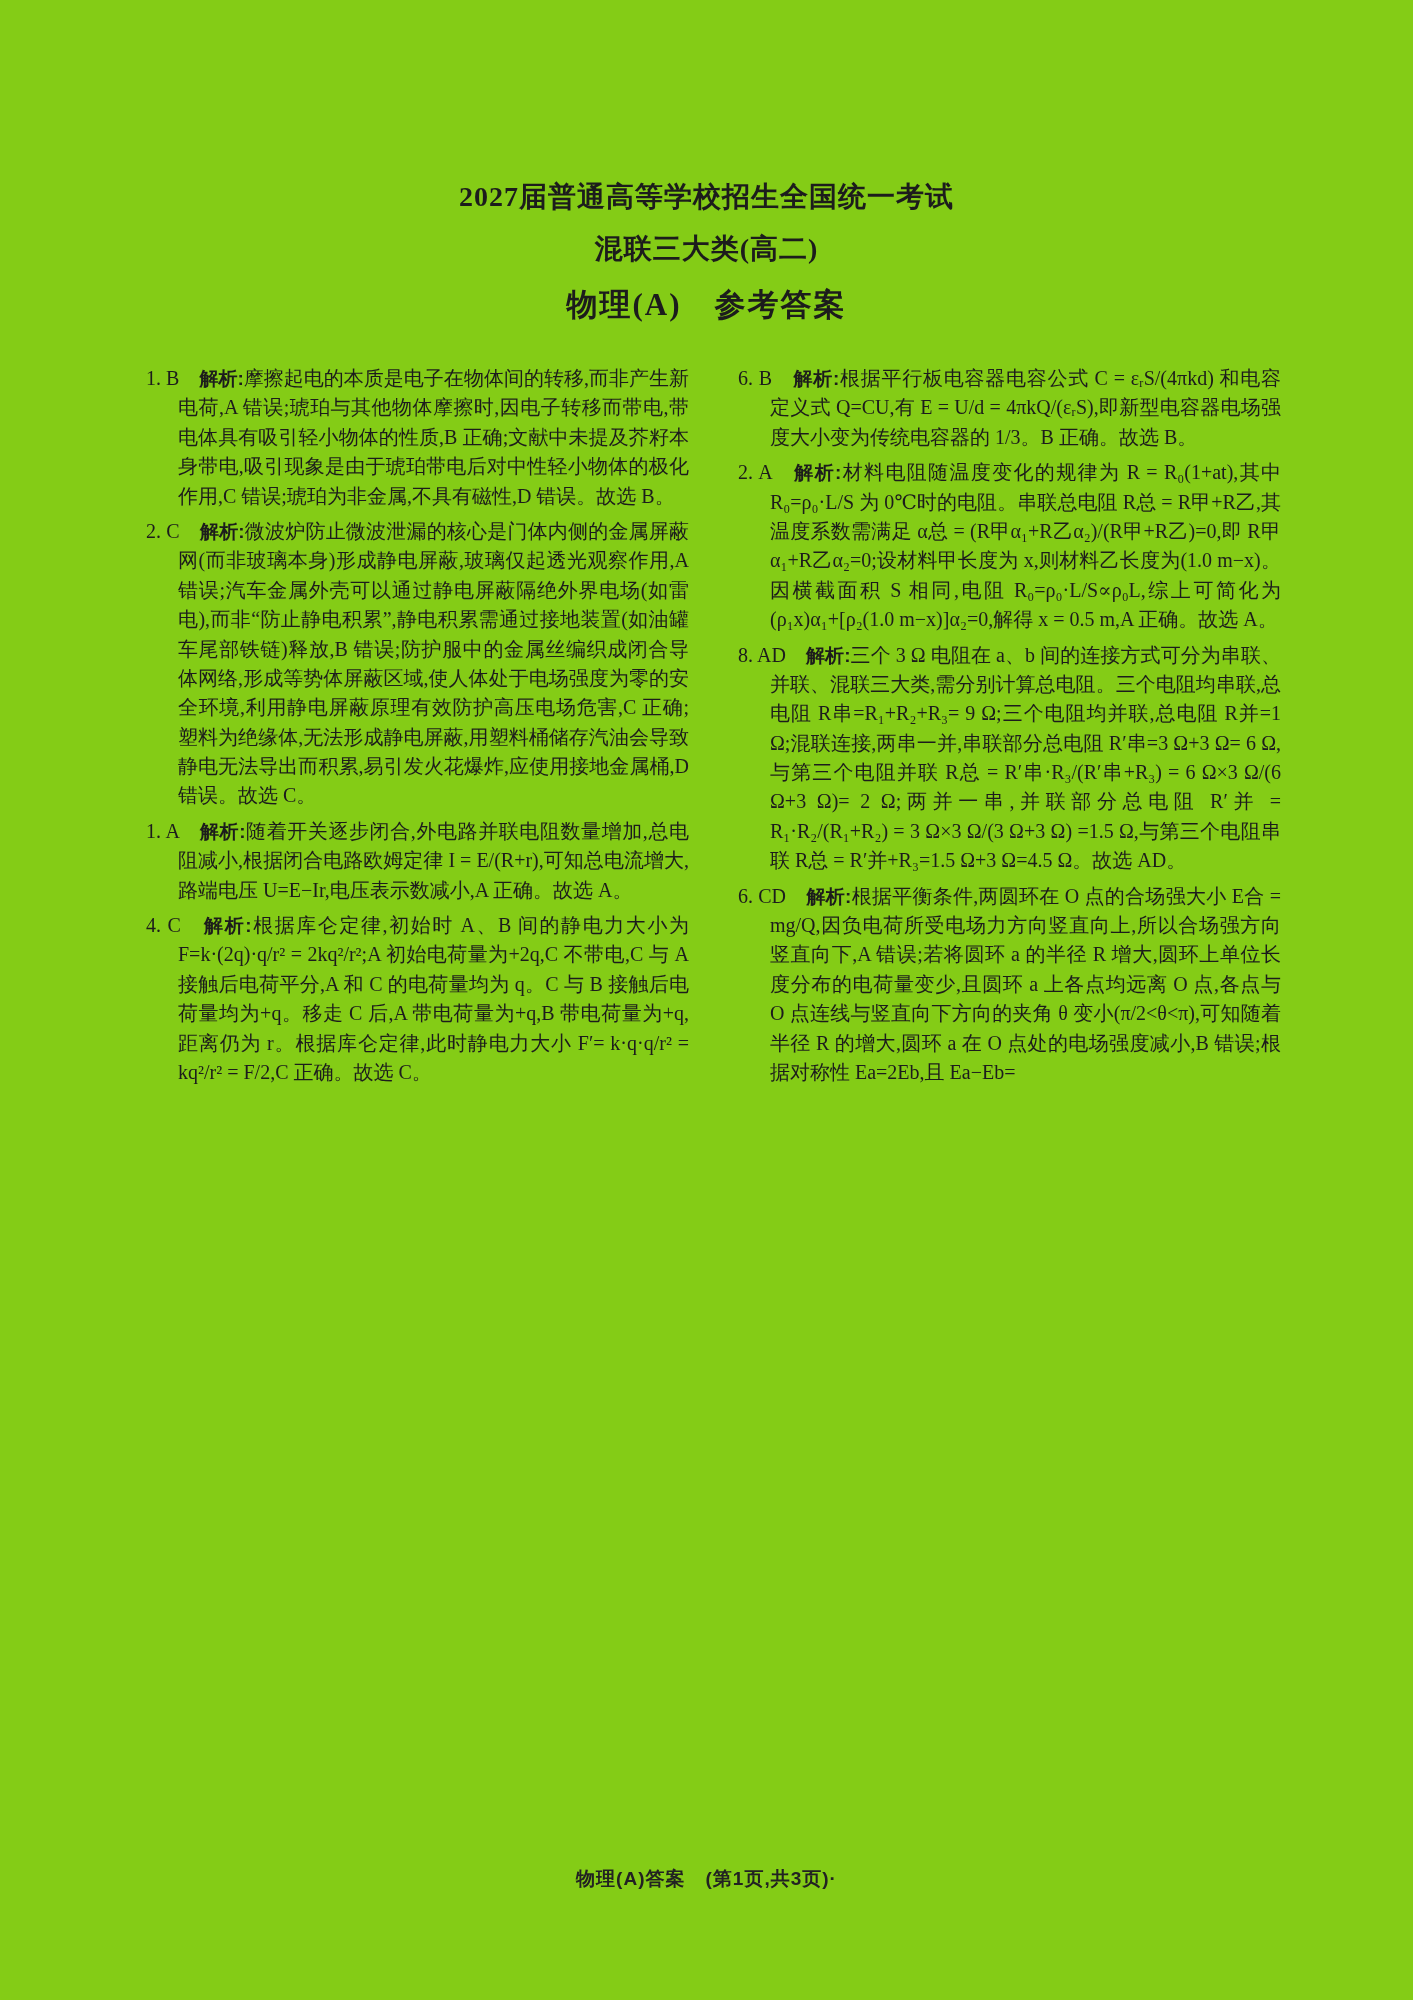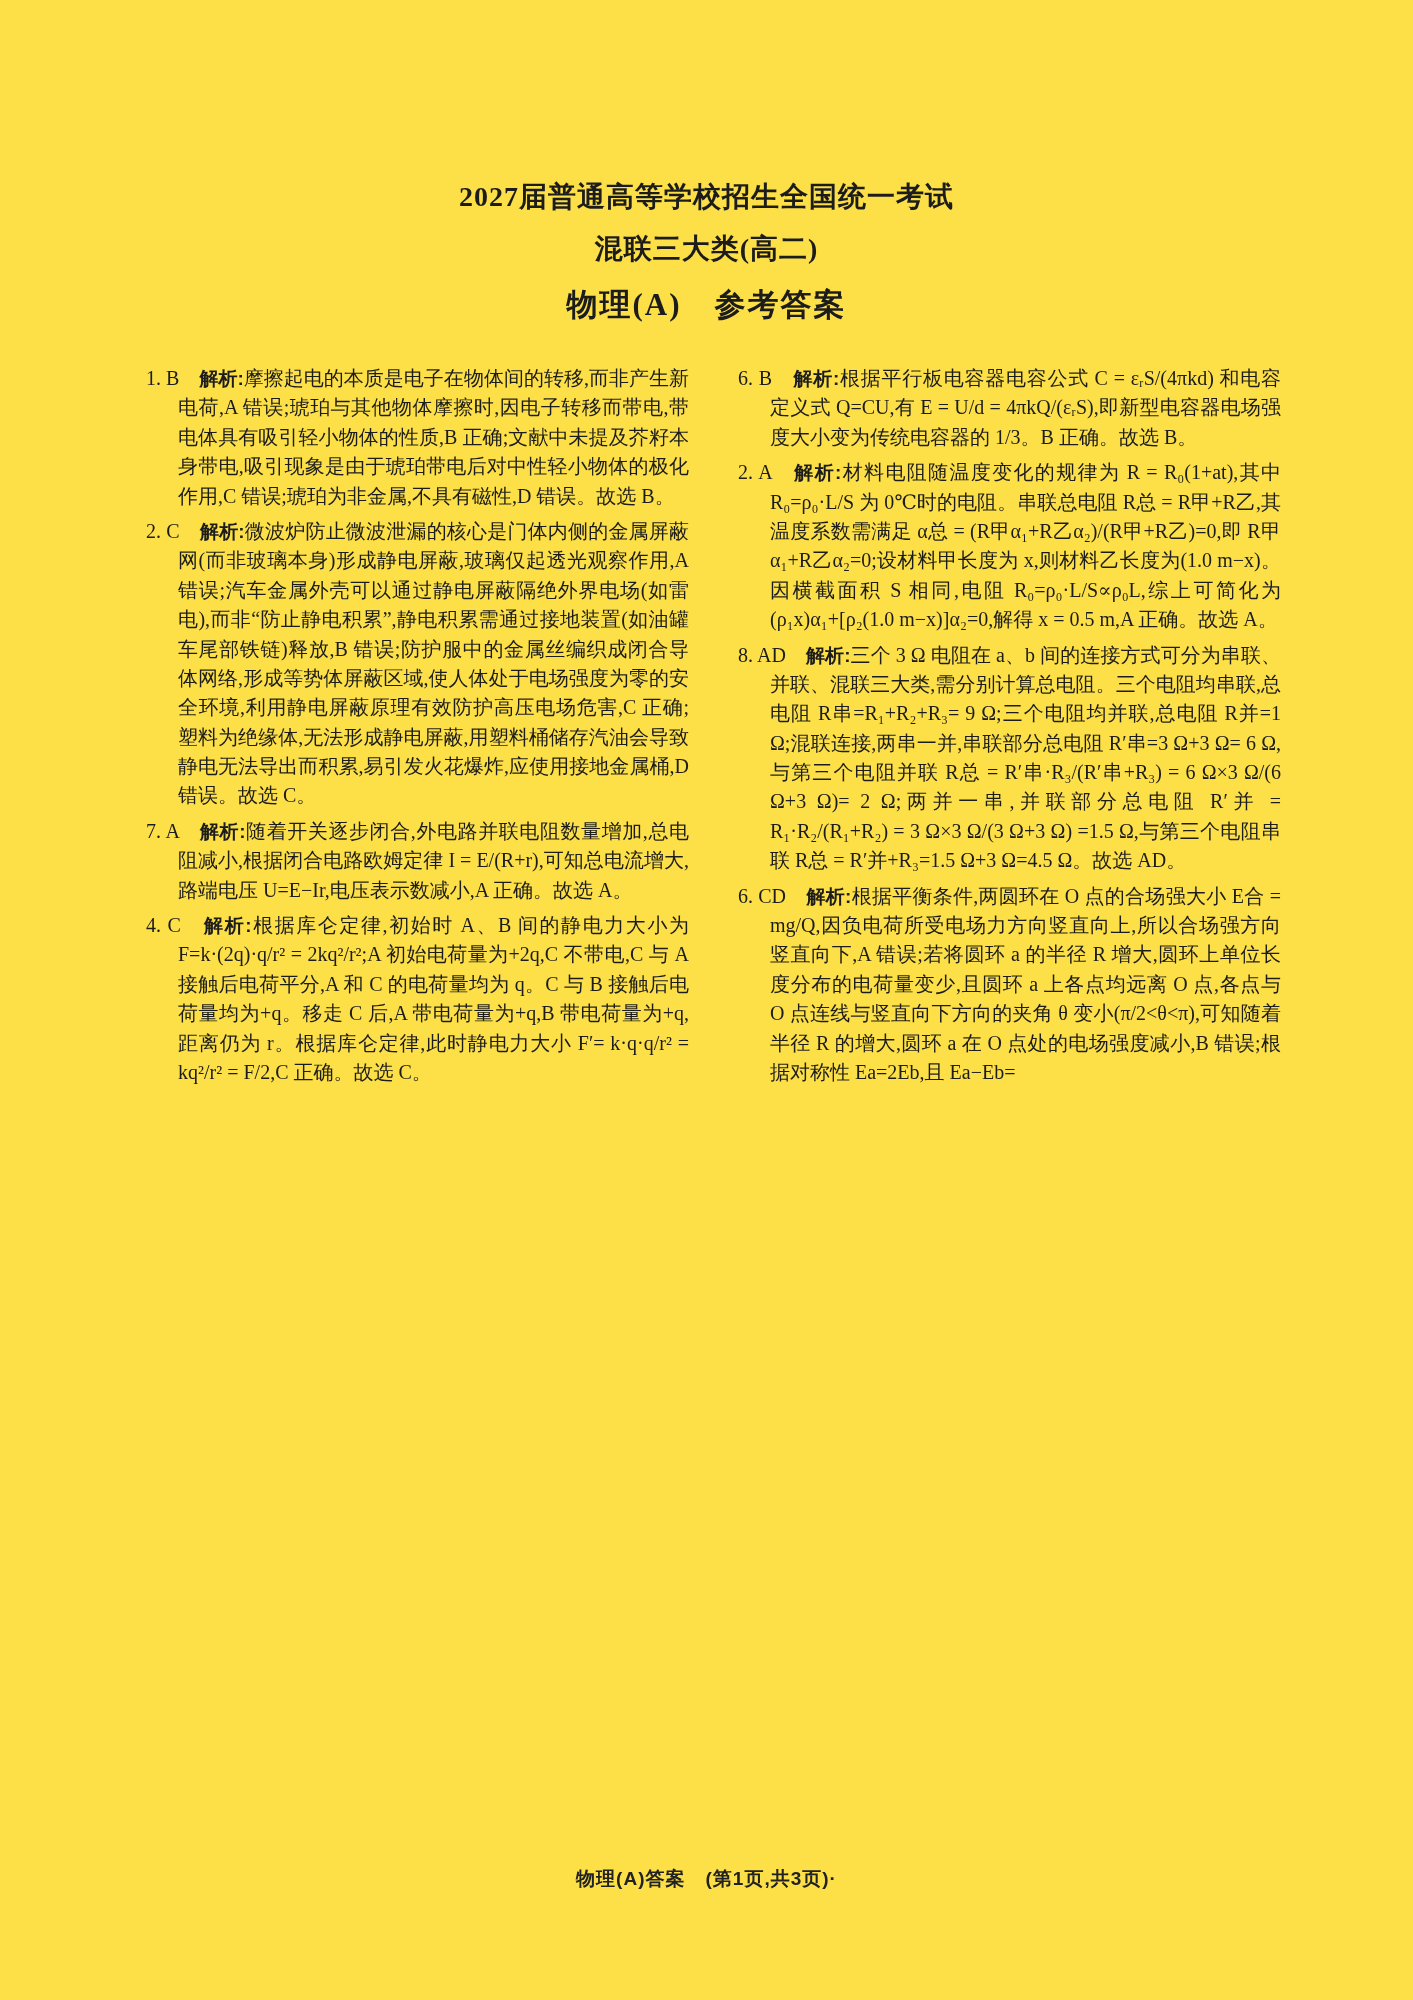--- a/index.html
+++ b/index.html
@@ -6,21 +6,21 @@
     margin: 0;
     padding: 0;
     background: #e9e9e7;
     font-family: "Liberation Serif", "DejaVu Serif", serif;
   }
   .page {
     position: relative;
     width: 1413px;
     height: 2000px;
     margin: 0 auto;
-    background: #fde047;
+    background: #84cc16;
     color: #1c1c1c;
     overflow: hidden;
     box-sizing: border-box;
   }
   .header {
     padding-top: 178px;
     text-align: center;
   }
   .title1 {
     font-size: 28px;
@@ -95,21 +95,21 @@
   <div class="header">
     <div class="title1">2027届普通高等学校招生全国统一考试</div>
     <div class="title2">混联三大类(高二)</div>
     <div class="title3">物理(A)　参考答案</div>
   </div>
 
   <div class="content">
     <div class="col col-left" id="col-left">
         <div class="item"><span class="num">1. B　</span><span class="explain">解析:</span><span class="body-text">摩擦起电的本质是电子在物体间的转移,而非产生新电荷,A 错误;琥珀与其他物体摩擦时,因电子转移而带电,带电体具有吸引轻小物体的性质,B 正确;文献中未提及芥籽本身带电,吸引现象是由于琥珀带电后对中性轻小物体的极化作用,C 错误;琥珀为非金属,不具有磁性,D 错误。故选 B。</span></div>
         <div class="item"><span class="num">2. C　</span><span class="explain">解析:</span><span class="body-text">微波炉防止微波泄漏的核心是门体内侧的金属屏蔽网(而非玻璃本身)形成静电屏蔽,玻璃仅起透光观察作用,A 错误;汽车金属外壳可以通过静电屏蔽隔绝外界电场(如雷电),而非“防止静电积累”,静电积累需通过接地装置(如油罐车尾部铁链)释放,B 错误;防护服中的金属丝编织成闭合导体网络,形成等势体屏蔽区域,使人体处于电场强度为零的安全环境,利用静电屏蔽原理有效防护高压电场危害,C 正确;塑料为绝缘体,无法形成静电屏蔽,用塑料桶储存汽油会导致静电无法导出而积累,易引发火花爆炸,应使用接地金属桶,D 错误。故选 C。</span></div>
-        <div class="item"><span class="num">7. A　</span><span class="explain">解析:</span><span class="body-text">随着开关逐步闭合,外电路并联电阻数量增加,总电阻减小,根据闭合电路欧姆定律 I = E/(R+r),可知总电流增大,路端电压 U=E−Ir,电压表示数减小,A 正确。故选 A。</span></div>
+        <div class="item"><span class="num">1. A　</span><span class="explain">解析:</span><span class="body-text">随着开关逐步闭合,外电路并联电阻数量增加,总电阻减小,根据闭合电路欧姆定律 I = E/(R+r),可知总电流增大,路端电压 U=E−Ir,电压表示数减小,A 正确。故选 A。</span></div>
         <div class="item"><span class="num">4. C　</span><span class="explain">解析:</span><span class="body-text">根据库仑定律,初始时 A、B 间的静电力大小为 F=k·(2q)·q/r² = 2kq²/r²;A 初始电荷量为+2q,C 不带电,C 与 A 接触后电荷平分,A 和 C 的电荷量均为 q。C 与 B 接触后电荷量均为+q。移走 C 后,A 带电荷量为+q,B 带电荷量为+q,距离仍为 r。根据库仑定律,此时静电力大小 F′= k·q·q/r² = kq²/r² = F/2,C 正确。故选 C。</span></div>
       </div>
     <div class="divider"></div>
     <div class="col col-right" id="col-right">
         <div class="item"><span class="num">6. B　</span><span class="explain">解析:</span><span class="body-text">根据平行板电容器电容公式 C = εᵣS/(4πkd) 和电容定义式 Q=CU,有 E = U/d = 4πkQ/(εᵣS),即新型电容器电场强度大小变为传统电容器的 1/3。B 正确。故选 B。</span></div>
         <div class="item"><span class="num">2. A　</span><span class="explain">解析:</span><span class="body-text">材料电阻随温度变化的规律为 R = R₀(1+at),其中 R₀=ρ₀·L/S 为 0℃时的电阻。串联总电阻 R总 = R甲+R乙,其温度系数需满足 α总 = (R甲α₁+R乙α₂)/(R甲+R乙)=0,即 R甲α₁+R乙α₂=0;设材料甲长度为 x,则材料乙长度为(1.0 m−x)。因横截面积 S 相同,电阻 R₀=ρ₀·L/S∝ρ₀L,综上可简化为(ρ₁x)α₁+[ρ₂(1.0 m−x)]α₂=0,解得 x = 0.5 m,A 正确。故选 A。</span></div>
         <div class="item"><span class="num">8. AD　</span><span class="explain">解析:</span><span class="body-text">三个 3 Ω 电阻在 a、b 间的连接方式可分为串联、并联、混联三大类,需分别计算总电阻。三个电阻均串联,总电阻 R串=R₁+R₂+R₃= 9 Ω;三个电阻均并联,总电阻 R并=1 Ω;混联连接,两串一并,串联部分总电阻 R′串=3 Ω+3 Ω= 6 Ω,与第三个电阻并联 R总 = R′串·R₃/(R′串+R₃) = 6 Ω×3 Ω/(6 Ω+3 Ω)= 2 Ω;两并一串,并联部分总电阻 R′并 = R₁·R₂/(R₁+R₂) = 3 Ω×3 Ω/(3 Ω+3 Ω) =1.5 Ω,与第三个电阻串联 R总 = R′并+R₃=1.5 Ω+3 Ω=4.5 Ω。故选 AD。</span></div>
         <div class="item"><span class="num">6. CD　</span><span class="explain">解析:</span><span class="body-text">根据平衡条件,两圆环在 O 点的合场强大小 E合 = mg/Q,因负电荷所受电场力方向竖直向上,所以合场强方向竖直向下,A 错误;若将圆环 a 的半径 R 增大,圆环上单位长度分布的电荷量变少,且圆环 a 上各点均远离 O 点,各点与 O 点连线与竖直向下方向的夹角 θ 变小(π/2&lt;θ&lt;π),可知随着半径 R 的增大,圆环 a 在 O 点处的电场强度减小,B 错误;根据对称性 Ea=2Eb,且 Ea−Eb=</span></div>
       </div>
   </div>

